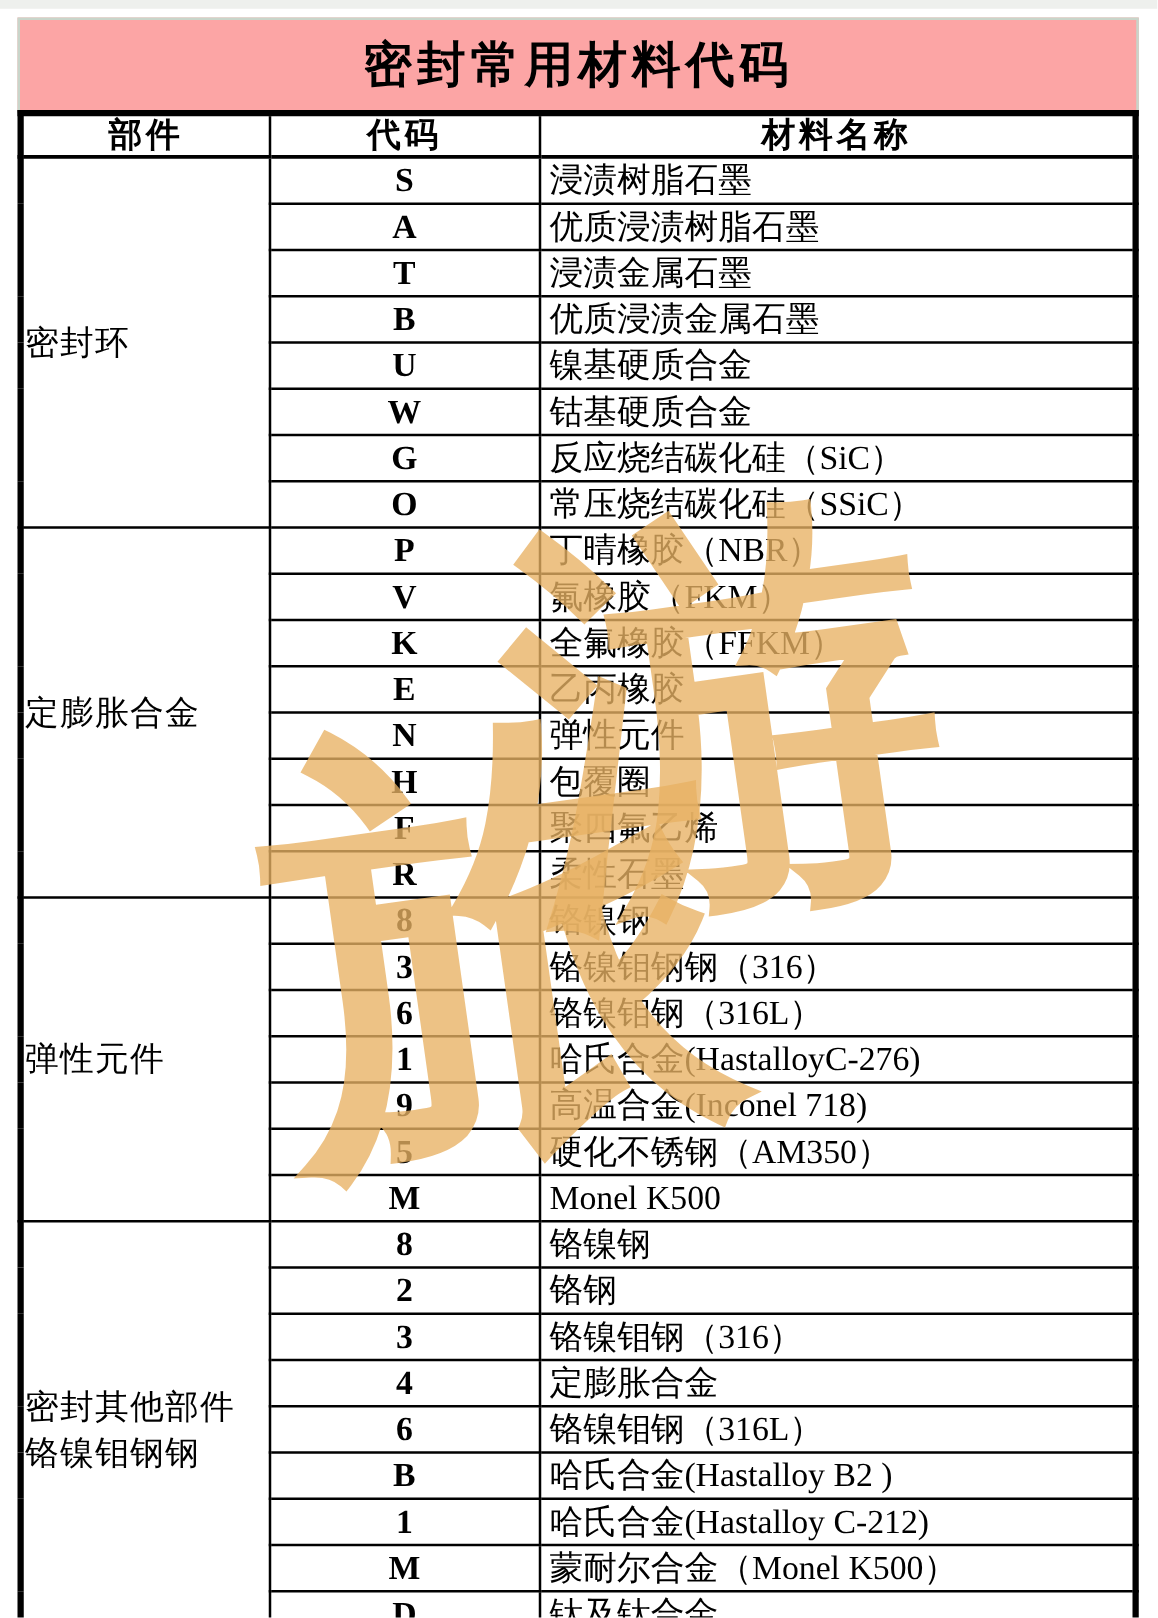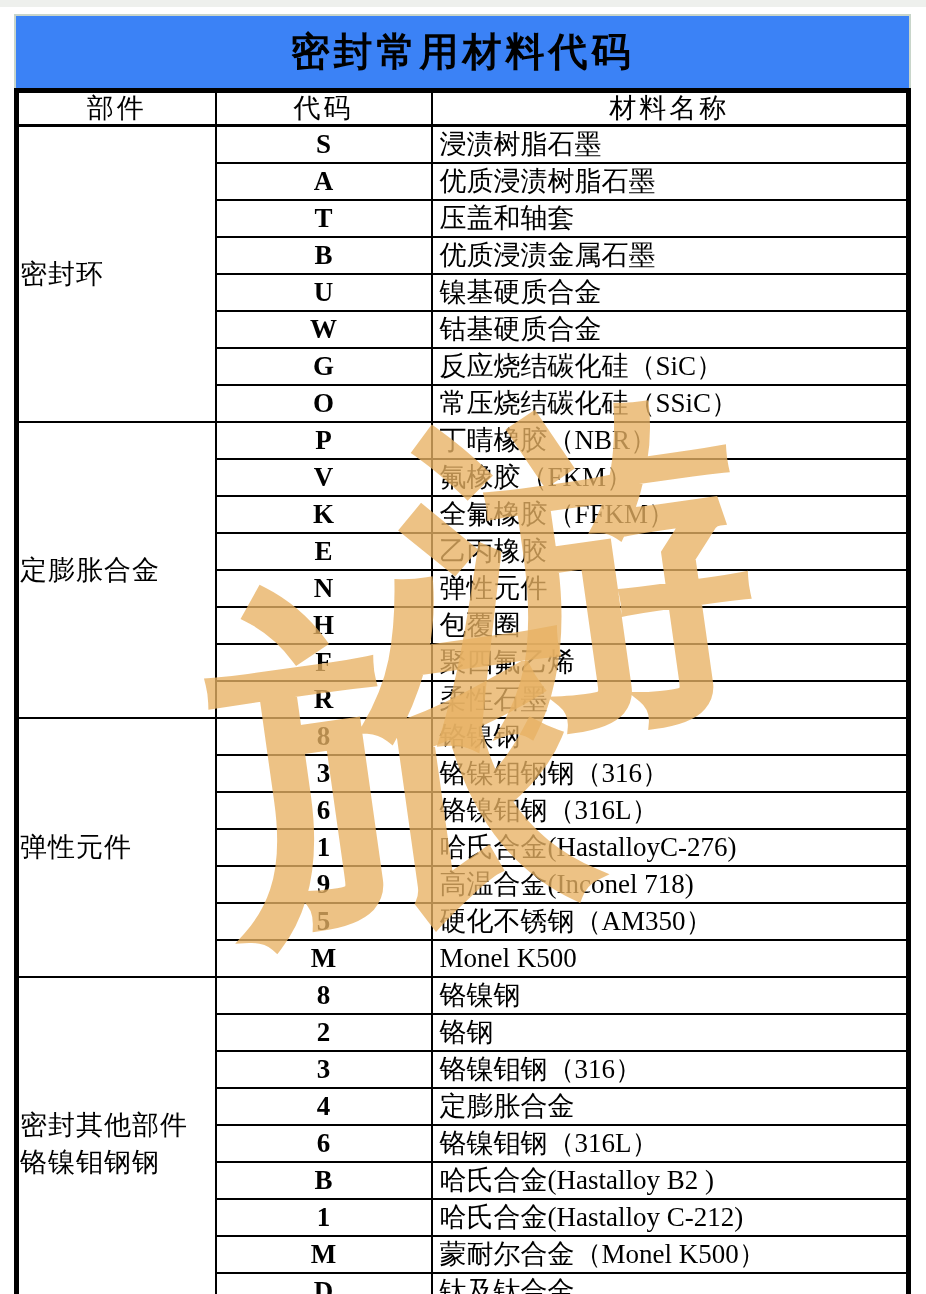--- a/index.html
+++ b/index.html
@@ -9,36 +9,36 @@
     color:#000;
     position:relative;
     overflow:hidden;
   }
   .page{position:relative;width:926px;height:1294px;background:#ffffff;}
   .top-strip{position:absolute;left:0;top:0;width:926px;height:7px;background:#eef0ed;}
 
   .title-box{
     position:absolute;left:14px;top:14px;width:897px;height:76px;
     box-sizing:border-box;border:2px solid #c8d5ca;
-    display:flex;align-items:center;justify-content:center;background:#3b82f6;
+    display:flex;align-items:center;justify-content:center;background:#fca5a5;
   }
   .title{font-size:39px;font-weight:bold;letter-spacing:4px;white-space:nowrap;}
 
   table.mat{
     position:absolute;left:14px;top:88px;width:897px;
     border-collapse:collapse;table-layout:fixed;
     border:5px solid #000;
     background:transparent;
   }
   col.c1{width:199px}
   col.c2{width:216px}
   col.c3{width:auto}
   th,td{border:2px solid #000;font-size:27px;overflow:hidden;}
   th{
-    height:29px;line-height:29px;font-weight:normal;letter-spacing:3px;
+    height:29px;line-height:29px;font-weight:bold;letter-spacing:3px;
     text-align:center;border-bottom:3px solid #000;
   }
   td{height:33px;line-height:33px;}
   td.part{
     vertical-align:middle;line-height:1.35;
     font-size:27px;letter-spacing:1px;
   }
   td.code{
     text-align:center;font-weight:bold;
     font-family:"Liberation Serif","DejaVu Serif",serif;
@@ -87,21 +87,21 @@
         </td>
         <td class="code">S</td>
         <td class="name">浸渍树脂石墨</td>
       </tr>
       <tr>
         <td class="code">A</td>
         <td class="name">优质浸渍树脂石墨</td>
       </tr>
       <tr>
         <td class="code">T</td>
-        <td class="name">压盖和轴套</td>
+        <td class="name">浸渍金属石墨</td>
       </tr>
       <tr>
         <td class="code">B</td>
         <td class="name">优质浸渍金属石墨</td>
       </tr>
       <tr>
         <td class="code">U</td>
         <td class="name">镍基硬质合金</td>
       </tr>
       <tr>

